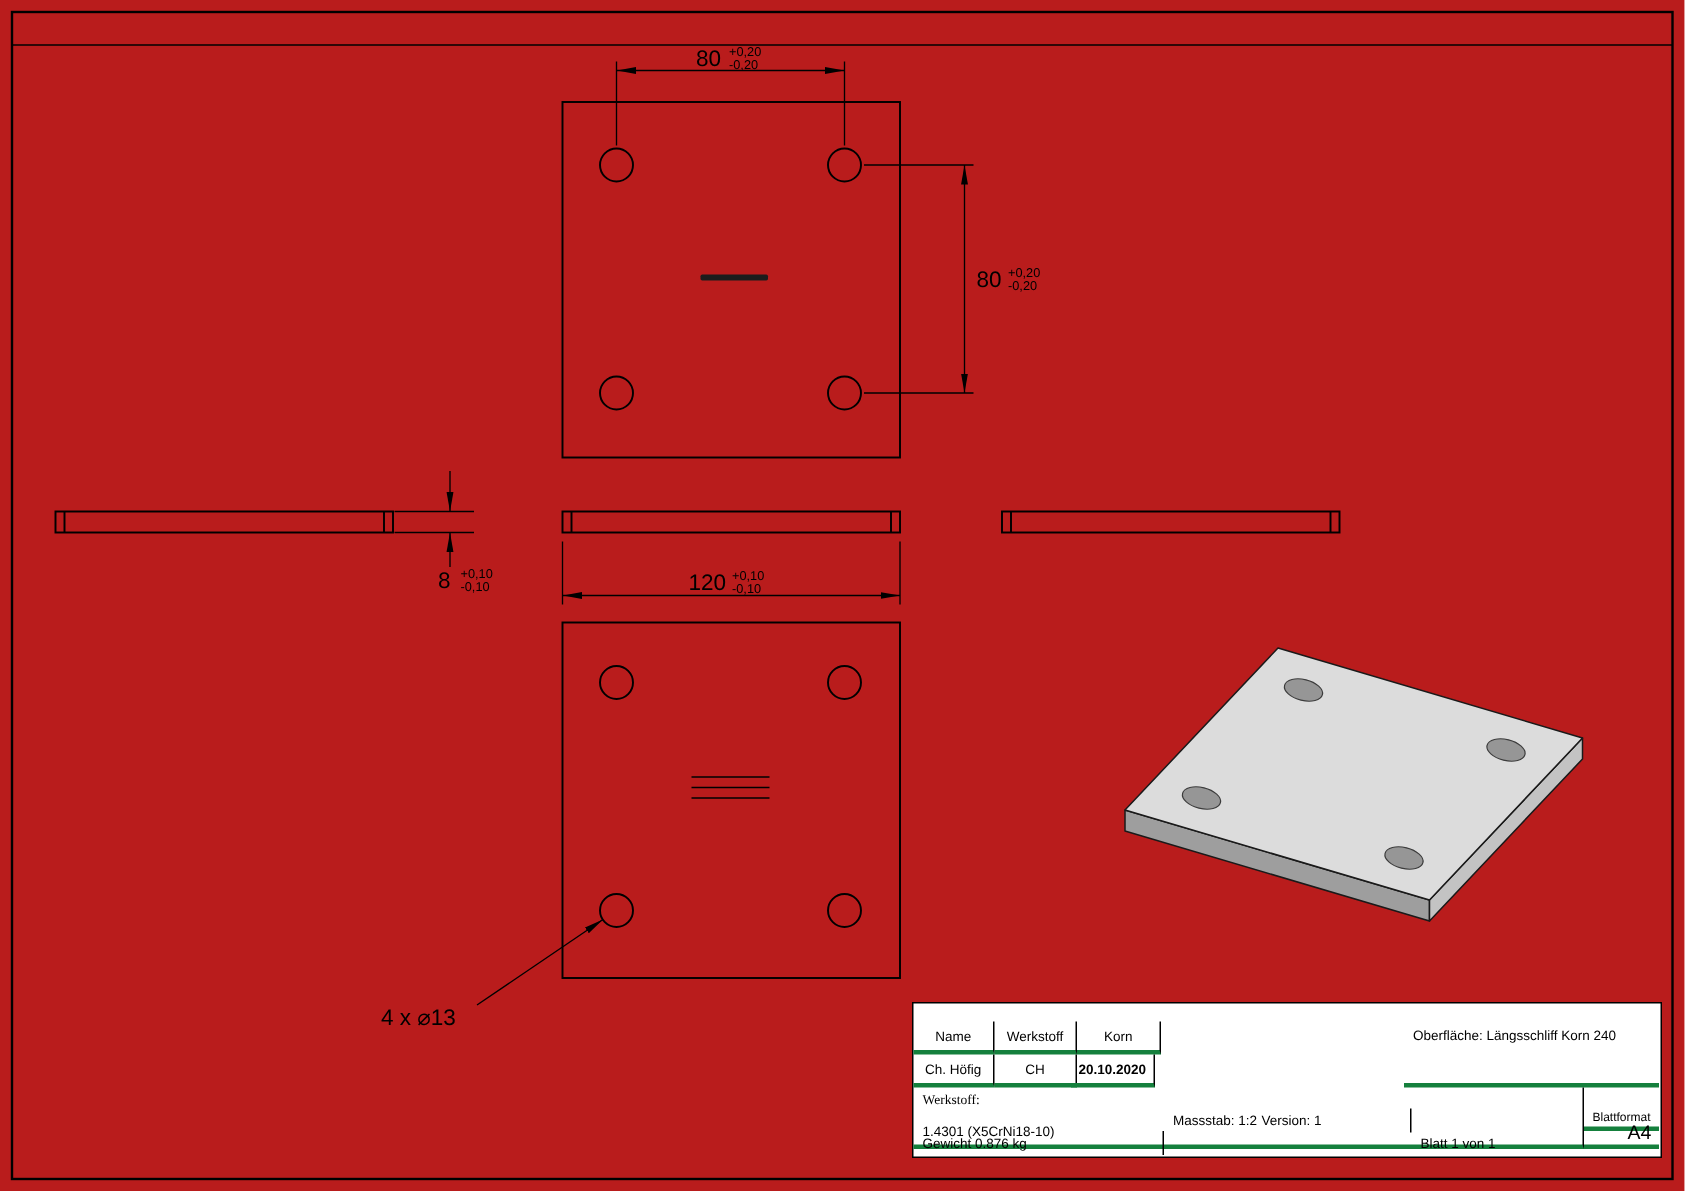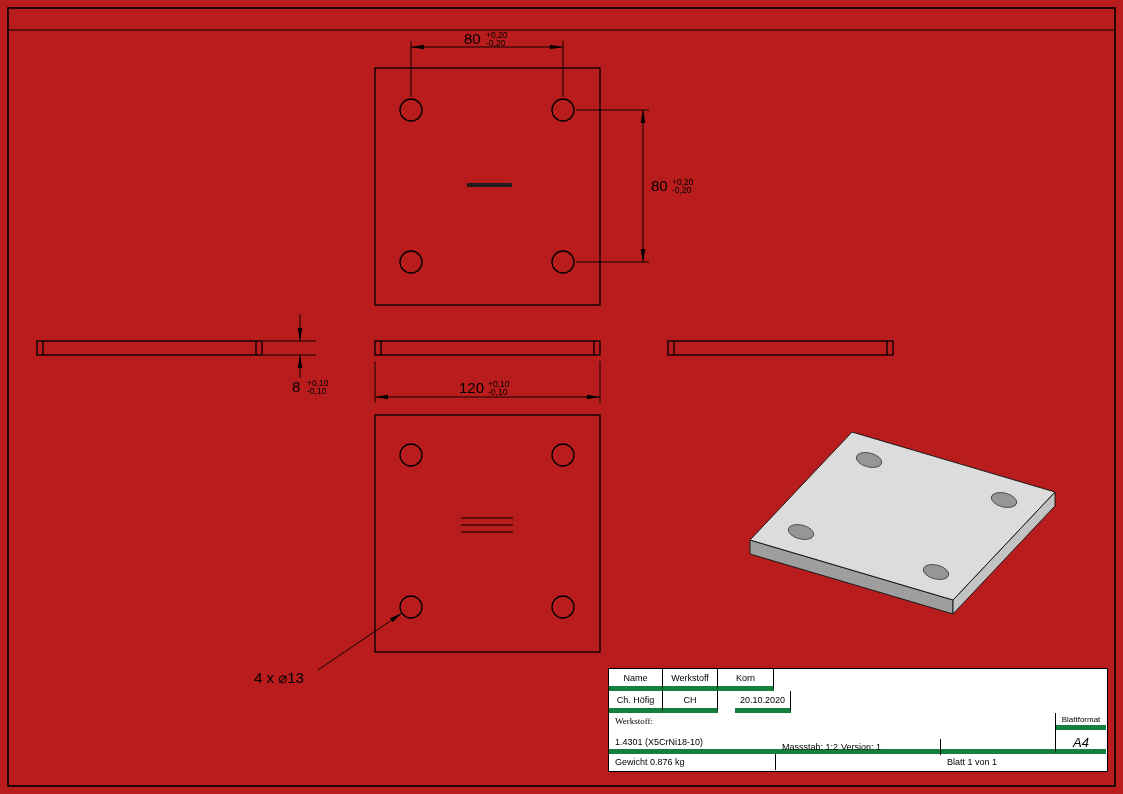--- a/index.html
+++ b/index.html
@@ -19,21 +19,21 @@
   .dim-val { font-family:"Liberation Sans",sans-serif; font-size:15px; fill:#000; stroke:none; }
   .dim-tol { font-family:"Liberation Sans",sans-serif; font-size:8.5px; fill:#000; stroke:none; }
   .callout { font-family:"Liberation Sans",sans-serif; font-size:15px; fill:#000; stroke:none; }
 
   
   .titleblock { position:absolute; left:608px; top:668px; width:500px; height:104px;
                 border:1.5px solid #000; box-sizing:border-box; background:#fff; }
   .tb-cell { position:absolute; box-sizing:border-box; font-size:9px; display:flex; align-items:center; overflow:hidden; }
   .tb-cell.center { justify-content:center; }
   .br { border-right:1px solid #000; }
-  .bb { border-bottom:5px solid #15803d; }
+  .bb { border-bottom:3px solid #15803d;margin-top:12px; }
   .tb-abs { position:absolute; white-space:nowrap; }
   .tb-sm  { font-size:9px; }
   .tb-big { font-size:19px; letter-spacing:0.3px; }
   .tb-a4  { font-size:13px; }
 </style>
 </head>
 <body>
 
 <div class="sheet">
 
@@ -139,32 +139,33 @@
   </svg>
 
   <div class="titleblock">
 
     <div class="tb-cell center br bb" style="left:0;   top:0;  width:54px; height:22px;">Name</div>
     <div class="tb-cell center br bb" style="left:54px; top:0;  width:55px; height:22px;">Werkstoff</div>
     <div class="tb-cell center br bb" style="left:109px;top:0;  width:56px; height:22px;">Korn</div>
 
     <div class="tb-cell center br bb" style="left:0;   top:22px; width:54px; height:22px;">Ch. Höfig</div>
     <div class="tb-cell center br bb" style="left:54px; top:22px; width:55px; height:22px;">CH</div>
-    <div class="tb-cell center br bb" style="left:126px;top:22px; width:56px; height:22px;">20.10.2020</div>
+    <div class="tb-cell center br bb" style="left:105px;top:22px; width:56px; height:22px;font-weight:bold;">20.10.2020</div>
 
 
+    <div class="tb-cell bb" style="left:327px; top:0; width:170px; height:44px; align-items:flex-start; padding:4px 6px;">Oberfläche:  Längsschliff Korn 240</div>
 
     <div class="tb-cell br bb" style="left:0; top:44px; width:447px; height:41px;">
       <span class="tb-abs tb-sm" style="left:6px; top:3px;font-family:Liberation Serif, serif;">Werkstoff:</span>
       <span class="tb-abs tb-sm" style="left:6px; top:24px;">1.4301 (X5CrNi18-10)</span>
     </div>
 
     <div class="tb-cell bb" style="left:447px; top:44px; width:50px; height:41px; display:block;">
       <div class="tb-cell center bb" style="left:0; top:0; width:50px; height:17px; font-size:8px;">Blattformat</div>
-      <div class="tb-cell center tb-a4" style="left:0; top:17px; width:50px; height:24px;font-style:italic;">A4</div>
+      <div class="tb-cell center tb-a4" style="left:12px; top:17px; width:50px; height:24px;">A4</div>
     </div>
 
     <div class="tb-cell br" style="left:0; top:85px; width:167px; height:16px; padding-left:6px;text-align:center;">Gewicht 0.876 kg</div>
     <div class="tb-cell br" style="left:167px; top:70px; width:165px; height:16px; padding-left:6px;">
       <span>Massstab: 1:2</span>
       <span style="margin-left:3px;">Version: 1</span>
     </div>
     <div class="tb-cell" style="left:332px; top:85px; width:165px; height:16px; padding-left:6px;">Blatt 1 von 1</div>
   </div>
 

